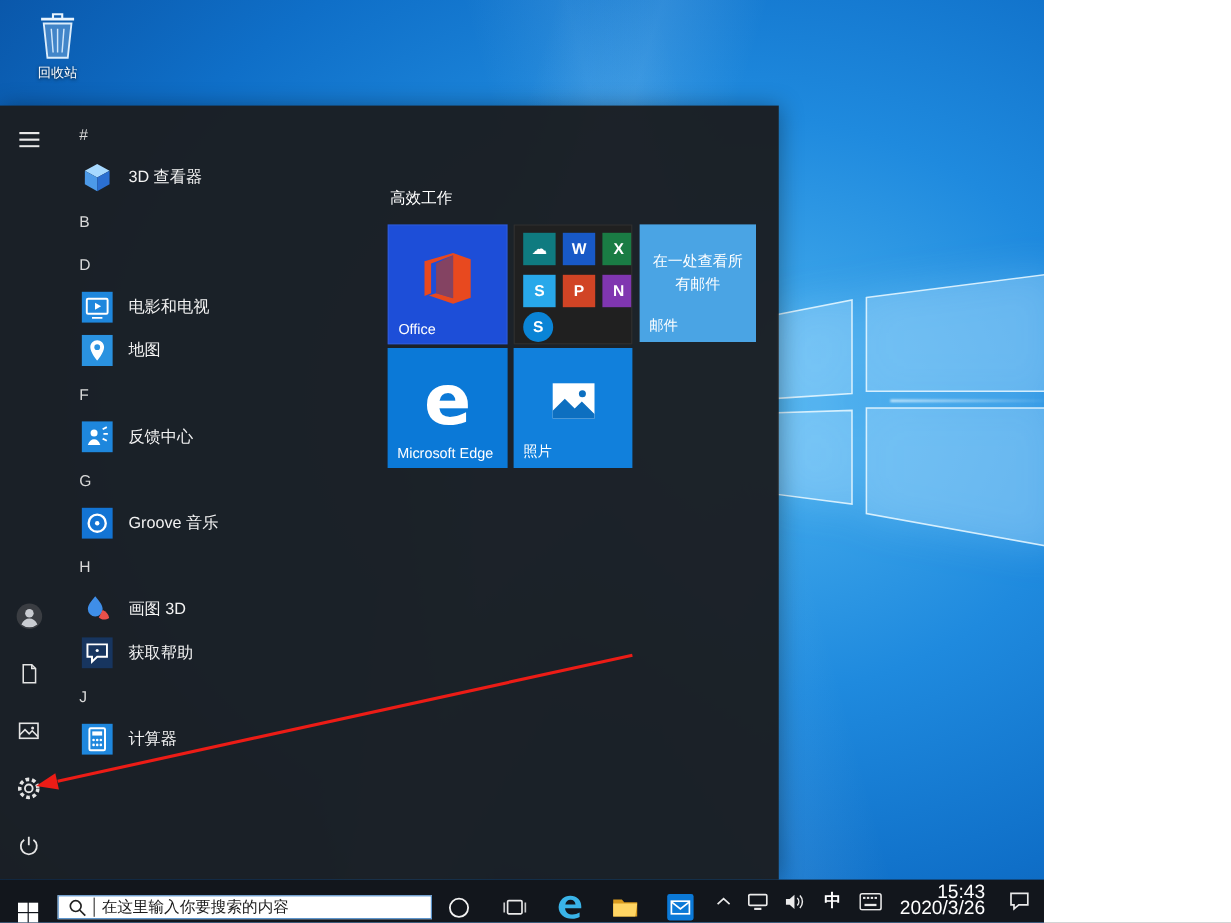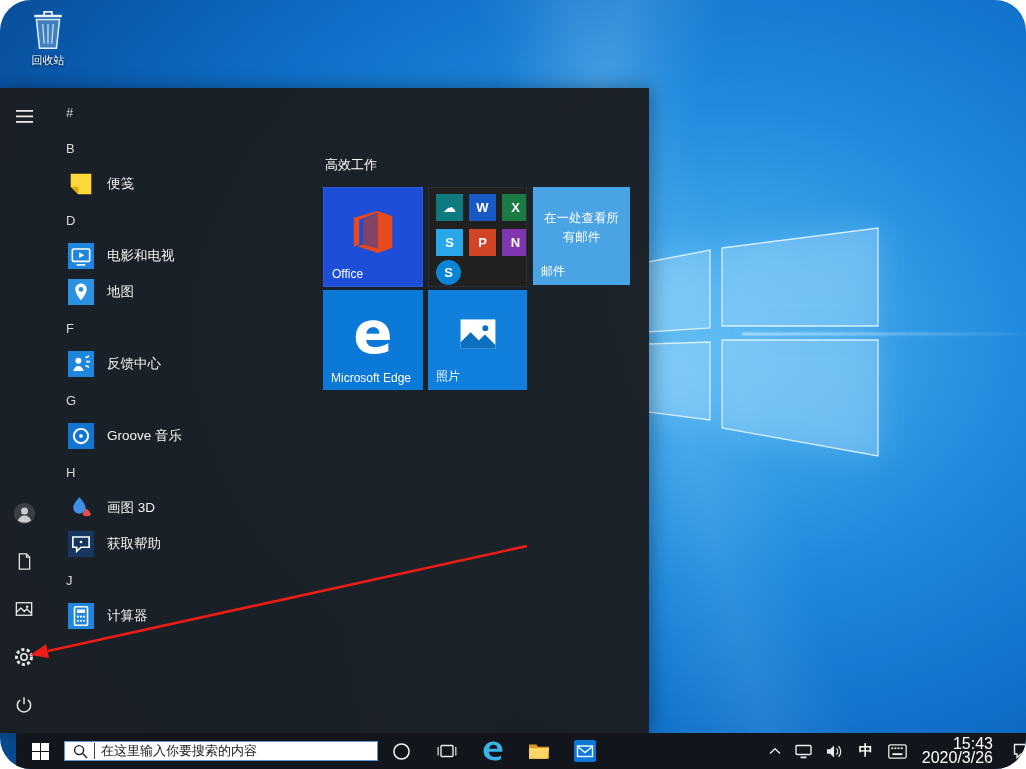--- a/index.html
+++ b/index.html
@@ -1,22 +1,21 @@
 <!DOCTYPE html>
 <html><head>
 <meta charset="utf-8">
 <style>
   * { margin:0; padding:0; box-sizing:border-box; }
   html,body { width:1026px; height:769px; overflow:hidden; }
   body { font-family:"Liberation Sans","DejaVu Sans",sans-serif; cursor:default; }
 
-  .screen { position:relative; width:1026px; height:769px; overflow:hidden;
+  .screen { position:relative; width:870px; height:769px; overflow:hidden;
     background:
       radial-gradient(980px 760px at 70% 44%, #4db4f0 0%, #1f8ade 32%, #0f6fc8 56%, #0a58ab 76%, #07417e 100%);
-    border-radius: 31px;
   }
   .wallpaper { position:absolute; inset:0; overflow:hidden; }
   .wallpaper::after { content:""; position:absolute; inset:0;
     background:
       linear-gradient(107deg, transparent 42%, rgba(185,228,255,0.16) 50%, transparent 58%),
       linear-gradient(75deg,  transparent 55%, rgba(185,228,255,0.10) 63%, transparent 70%);
   }
   .winlogo { position:absolute; left:638px; top:218px; width:250px; height:272px;
     filter:drop-shadow(0 0 16px rgba(150,215,255,0.8)); }
   .logo-ray { position:absolute; left:742px; top:333px; right:0; height:2px;
@@ -64,22 +63,22 @@
   .edge-e { font-family:"DejaVu Sans",sans-serif; font-size:58px; font-weight:bold; line-height:1;
     margin-top:-14px; }
   .tile-photos { left:105px; top:154px; width:99px; height:100px; background:#1180dc;
     display:flex; align-items:center; justify-content:center;text-align:center; }
   .tile-photos svg { width:46px; height:44px; margin-top:-10px; }
 
   
   .red-arrow { position:absolute; left:0; top:0; z-index:60; pointer-events:none; }
 
   
-  .taskbar { position:absolute; left:16px; bottom:0; width:100%; height:36px; background:#12161c;
-    display:flex; align-items:center; z-index:50; }
+  .taskbar { position:absolute; left:0; bottom:0; width:100%; height:36px; background:#12161c;
+    display:flex; align-items:flex-end; z-index:50; }
   .tb-start { width:48px; display:flex; align-items:center; justify-content:center;
     background:none; border:none; cursor:pointer; }
   .tb-search { margin:3px 0; width:314px; background:#fff; border:1px solid #5d95cc;
     display:flex; align-items:center; padding:0 8px; gap:6px; }
   .search-text { color:#1a1a1a; font-size:13px; white-space:nowrap; overflow:hidden; }
   .caret { width:1px; height:16px; background:#444; }
   .tb-btn { width:46px; display:flex; align-items:center; justify-content:center;
     background:none; border:none; cursor:pointer; }
   .tray { margin-left:auto; display:flex; align-items:center; height:100%; }
   .tray-btn { height:100%; display:flex; align-items:center; justify-content:center;
@@ -172,30 +171,31 @@
               <svg width="20" height="20" viewBox="0 0 24 24" fill="none" stroke="#e4e4e4" stroke-width="1.8">
                 <path d="M12 2.8v8.4"></path>
                 <path d="M7.4 5.8a8 8 0 1 0 9.2 0"></path>
               </svg>
             </span>
           </button>
         </div>
     </div>
     <div class="app-list">
         <div class="list-header">#</div>
+        <div class="list-app">
+          <span class="appicon" style="display: flex; align-items: center; justify-content: center;">
+            <svg viewBox="0 0 24 24">
+              <polygon points="12,1.5 21.5,6.8 12,12 2.5,6.8" fill="#a7d9ff"></polygon>
+              <polygon points="2.5,6.8 12,12 12,22.5 2.5,17.2" fill="#4d9ae8"></polygon>
+              <polygon points="21.5,6.8 12,12 12,22.5 21.5,17.2" fill="#2b6fd1"></polygon>
+            </svg>
+          </span>
+          <span>3D 查看器</span>
+        </div>
         <div class="list-header">B</div>
-        <div class="list-app">
-          <span class="appicon" style="display: flex; align-items: center; justify-content: center;">
-            <svg viewBox="0 0 24 24">
-              <path d="M2.5 2.5h19v19H9.5l-7-7z" fill="#ffd83b"></path>
-              <path d="M2.5 14.5h7v7z" fill="#d8ae00"></path>
-            </svg>
-          </span>
-          <span>便笺</span>
-        </div>
         <div class="list-header">D</div>
         <div class="list-app">
           <span class="appicon" style="display: flex; align-items: center; justify-content: center;">
             <svg viewBox="0 0 24 24">
               <rect width="24" height="24" fill="#1e87dd"></rect>
               <rect x="4" y="5.5" width="16" height="11.5" rx="1" fill="none" stroke="#fff" stroke-width="1.5"></rect>
               <polygon points="10.3,8.6 15,11.2 10.3,13.9" fill="#fff"></polygon>
               <path d="M8 20.2h8" stroke="#fff" stroke-width="1.5"></path>
             </svg>
           </span>

